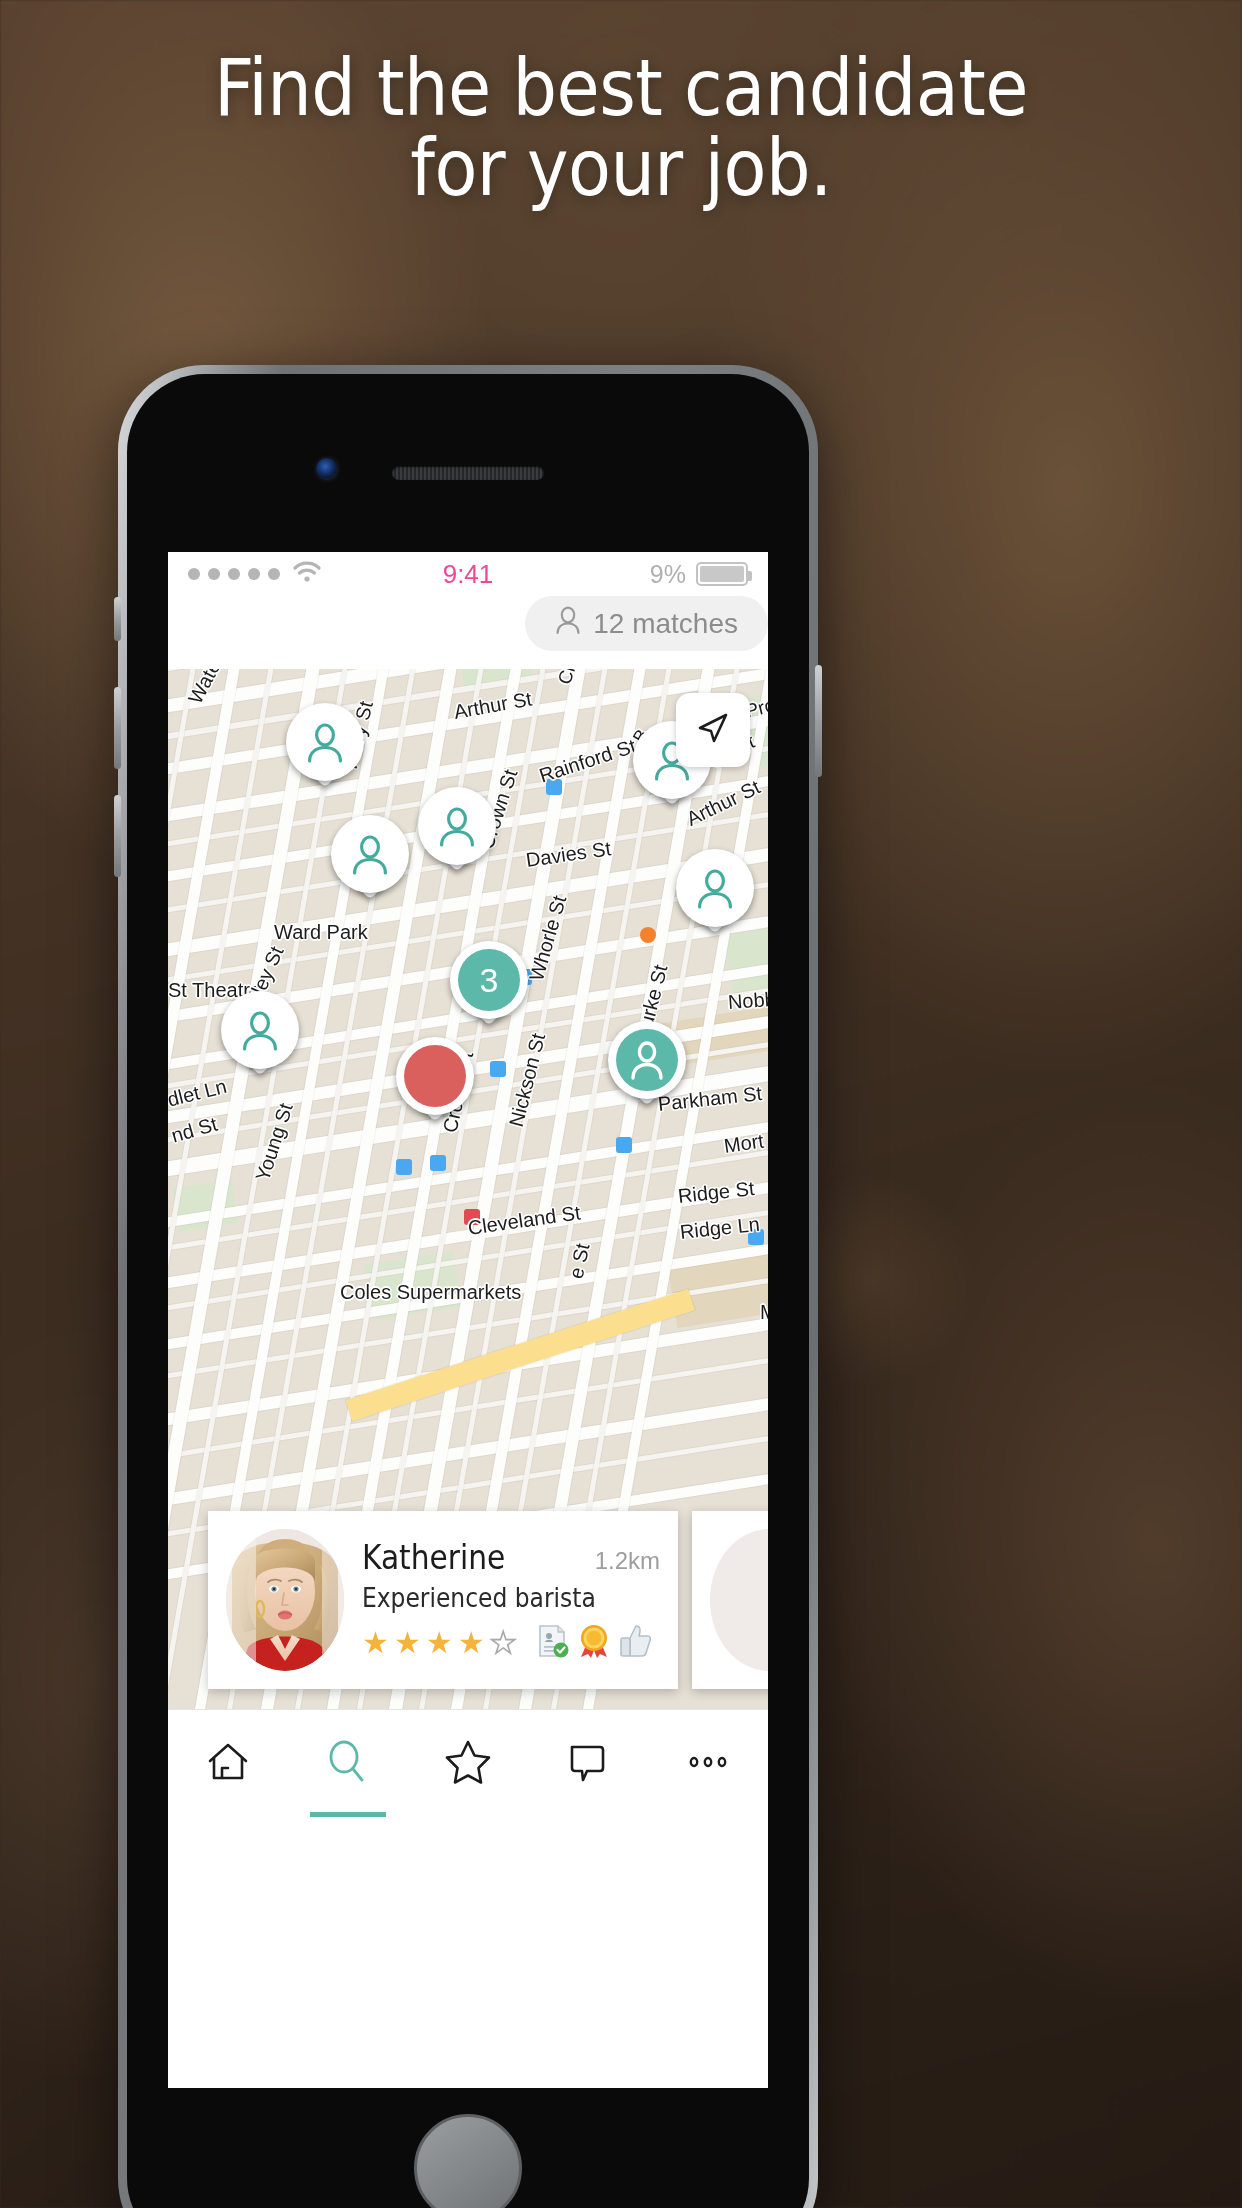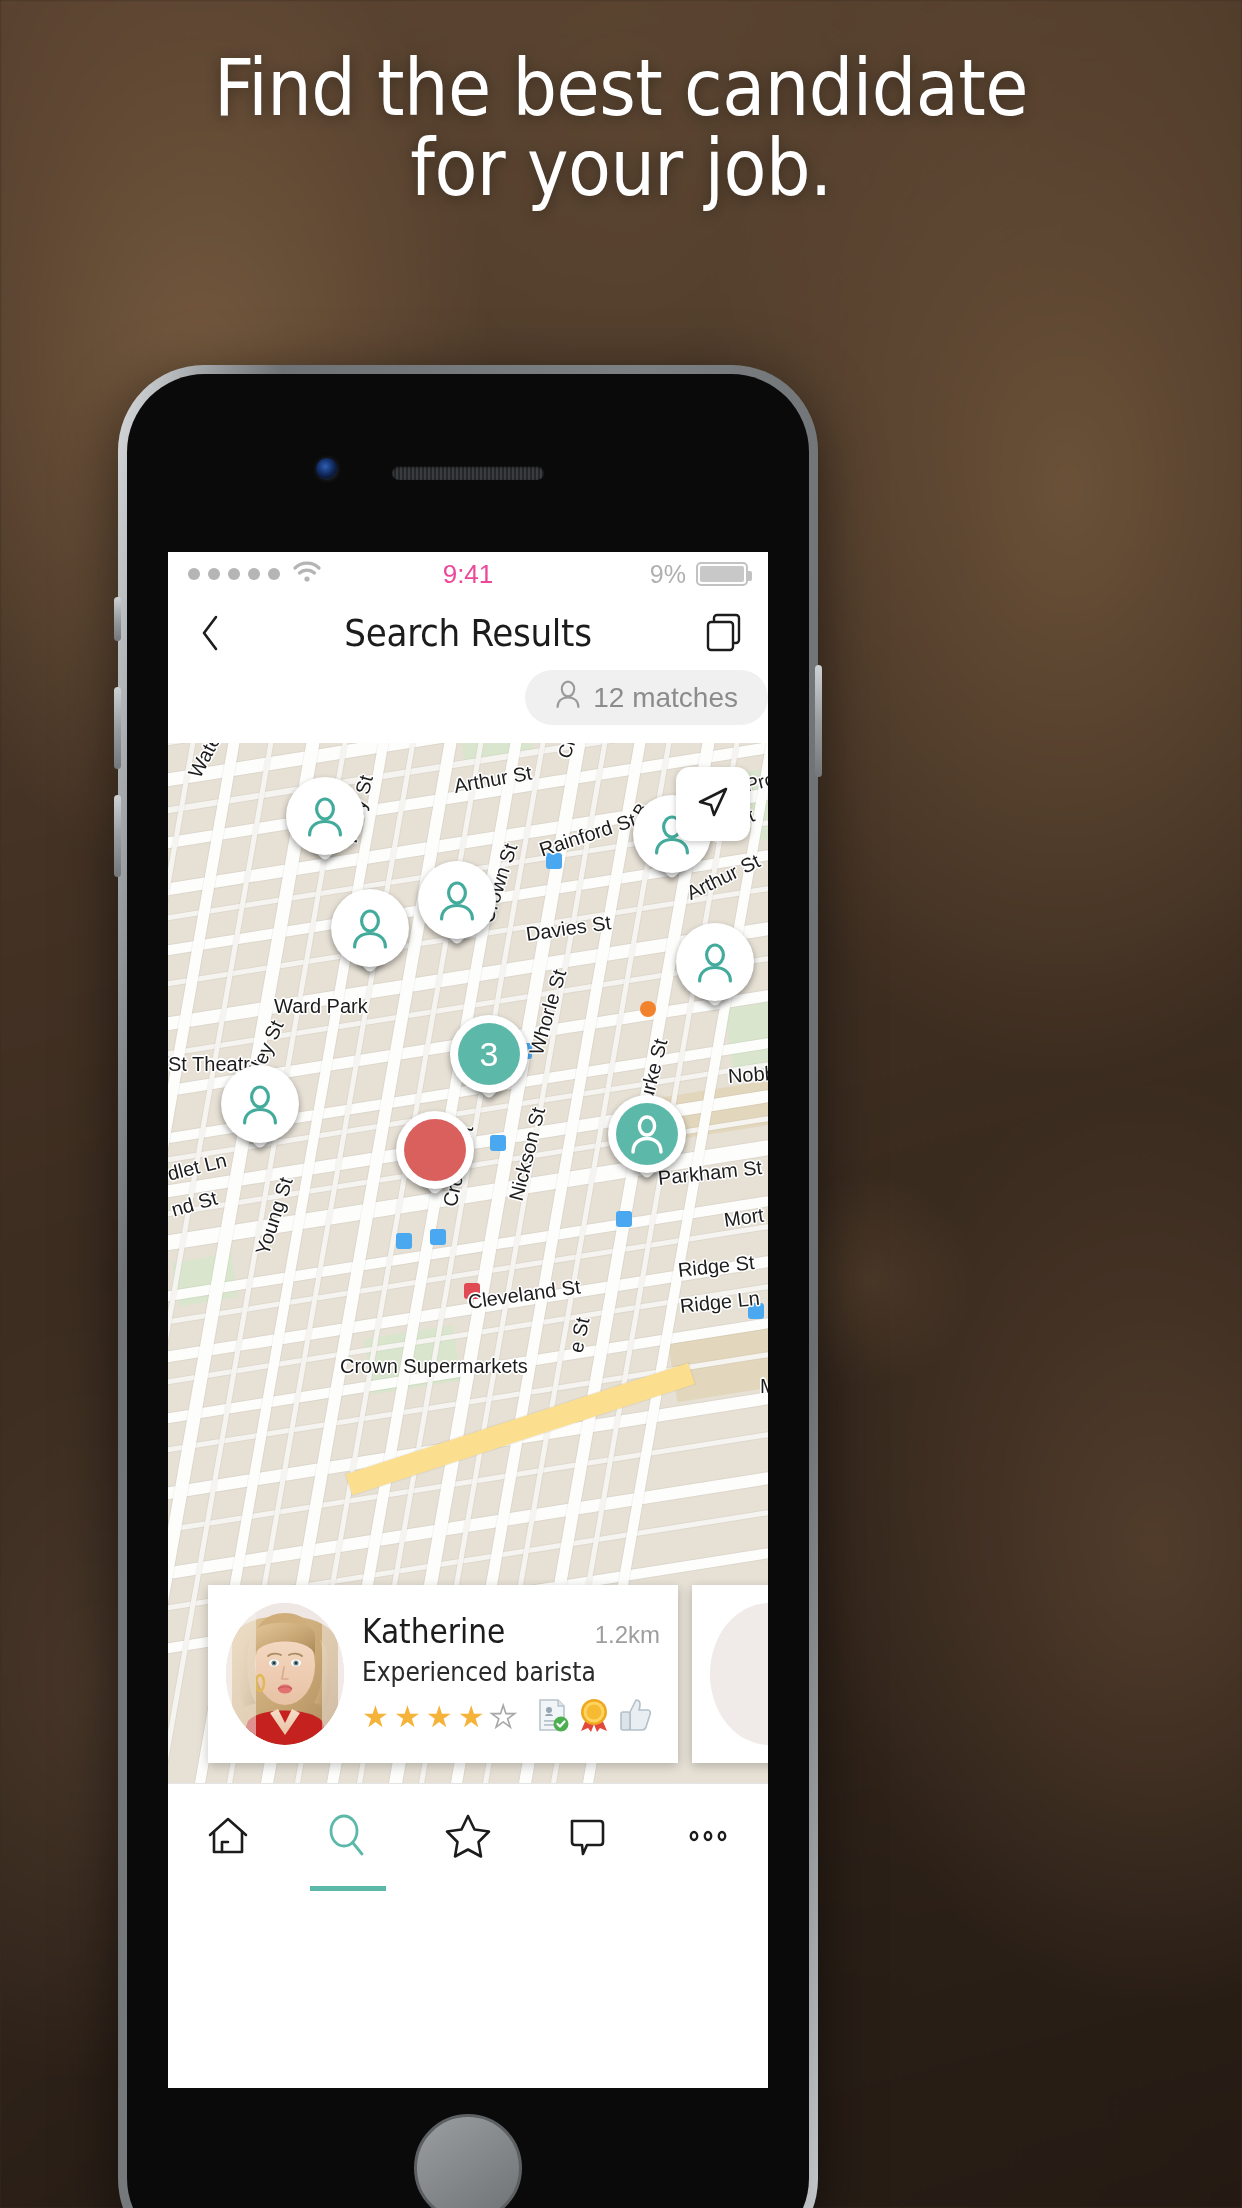--- a/index.html
+++ b/index.html
@@ -262,34 +262,20 @@
         </div>
         <div id="sb-time">9:41</div>
         <div id="sb-right">
           <span>9%</span>
           <span id="battery">
               <span id="battery-fill"></span>
             </span>
         </div>
       </div>
 
-      <div id="navbar">
-        <div id="back-chevron">
-          <svg width="24" height="40" viewBox="0 0 24 40">
-            <path d="M18 4 L6 20 L18 36" fill="none" stroke="#1c1c1c" stroke-width="2.6" stroke-linecap="round" stroke-linejoin="round"></path>
-          </svg>
-        </div>
-        <div id="nav-title">Search Results</div>
-        <div id="layers-btn">
-          <svg width="38" height="40" viewBox="0 0 38 40">
-            <rect x="9" y="2" width="25" height="28" rx="3" fill="none" stroke="#1c1c1c" stroke-width="2.4"></rect>
-            <rect x="3" y="9" width="25" height="28" rx="3" fill="#fff" stroke="#1c1c1c" stroke-width="2.4"></rect>
-          </svg>
-        </div>
-      </div>
 
       <div id="matches-row">
         <div id="matches-pill">
           <span>
             <svg width="26" height="30" viewBox="0 0 26 30">
               <ellipse cx="13" cy="10" rx="6.2" ry="7.4" fill="none" stroke="#9a9a9a" stroke-width="2.1"></ellipse>
               <path d="M2.6 28 C2.6 21.5 7.3 18.4 13 18.4 C18.7 18.4 23.4 21.5 23.4 28" fill="none" stroke="#9a9a9a" stroke-width="2.1" stroke-linecap="round"></path>
             </svg>
           </span>
           <span>12 matches</span>
@@ -383,21 +369,21 @@
             <div class="lbl" style="left: 530px; top: 464px; font-size: 20px; transform: rotate(-6deg); transform-origin: 0px 50%;">Parkham St</div>
             <div class="lbl" style="left: 40px; top: 460px; font-size: 20px; transform: rotate(-14deg); transform-origin: 0px 50%;">dlet Ln</div>
             <div class="lbl" style="left: 44px; top: 496px; font-size: 20px; transform: rotate(-16deg); transform-origin: 0px 50%;">nd St</div>
             <div class="lbl" style="left: 322px; top: 492px; font-size: 20px; transform: rotate(-78deg); transform-origin: 0px 50%;">Crown St</div>
             <div class="lbl" style="left: 388px; top: 486px; font-size: 20px; transform: rotate(-76deg); transform-origin: 0px 50%;">Nickson St</div>
             <div class="lbl" style="left: 596px; top: 506px; font-size: 20px; transform: rotate(-8deg); transform-origin: 0px 50%;">Mort St</div>
             <div class="lbl" style="left: 134px; top: 540px; font-size: 20px; transform: rotate(-72deg); transform-origin: 0px 50%;">Young St</div>
             <div class="lbl" style="left: 550px; top: 556px; font-size: 20px; transform: rotate(-6deg); transform-origin: 0px 50%;">Ridge St</div>
             <div class="lbl" style="left: 552px; top: 592px; font-size: 20px; transform: rotate(-6deg); transform-origin: 0px 50%;">Ridge Ln</div>
             <div class="lbl" style="left: 340px; top: 588px; font-size: 20px; transform: rotate(-8deg); transform-origin: 0px 50%;">Cleveland St</div>
-            <div class="lbl" style="left: 212px; top: 652px; font-size: 20px; transform: rotate(0deg); transform-origin: 0px 50%;">Crown Supermarkets</div>
+            <div class="lbl" style="left: 212px; top: 652px; font-size: 20px; transform: rotate(0deg); transform-origin: 0px 50%;">Coles Supermarkets</div>
             <div class="lbl" style="left: 448px; top: 638px; font-size: 20px; transform: rotate(-78deg); transform-origin: 0px 50%;">e St</div>
             <div class="lbl" style="left: 632px; top: 672px; font-size: 20px; transform: rotate(0deg); transform-origin: 0px 50%;">M</div>
             <div class="lbl" style="left: 438px; top: 916px; font-size: 20px; transform: rotate(-4deg); transform-origin: 0px 50%;">Thurlow St</div>
           </div>
 
       <div class="pin" style="left: 118px; top: 34px;">
             <span class="tail"></span>
             <span class="bubble">
               <svg width="38" height="42" viewBox="0 0 38 42">
                 <ellipse cx="19" cy="14" rx="8.4" ry="10" fill="none" stroke="#43ab9c" stroke-width="3.2"></ellipse>

